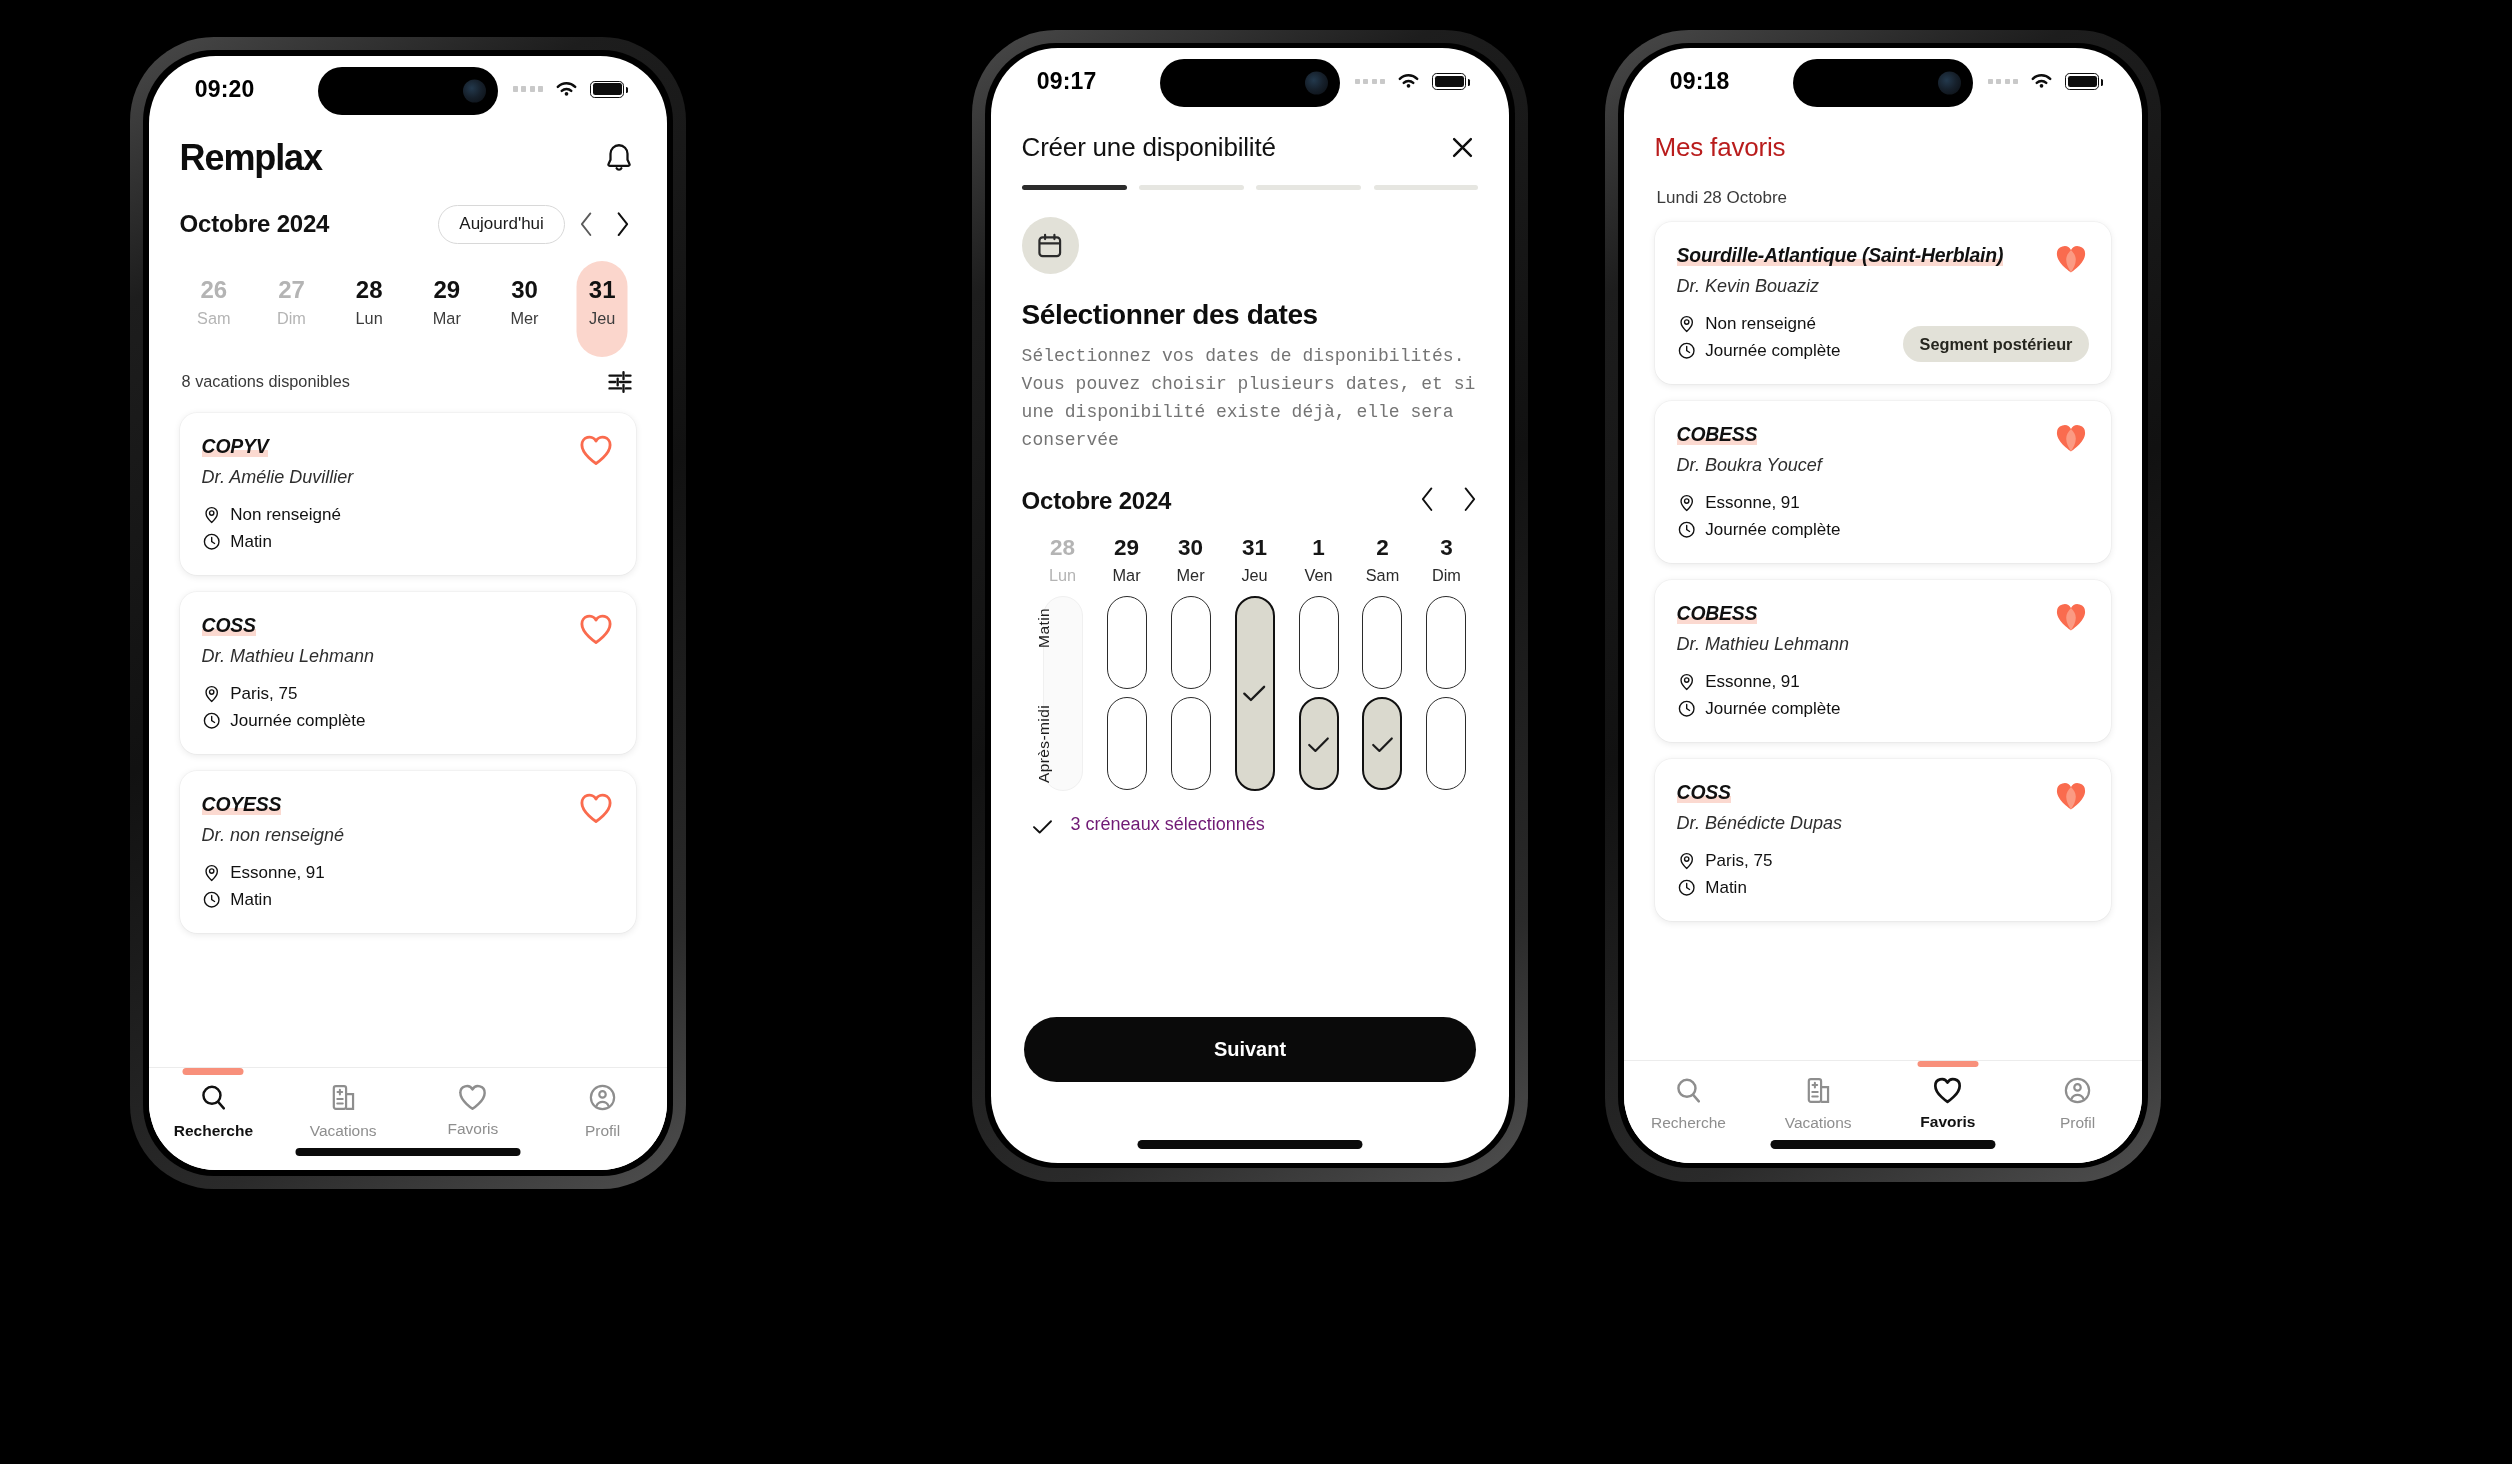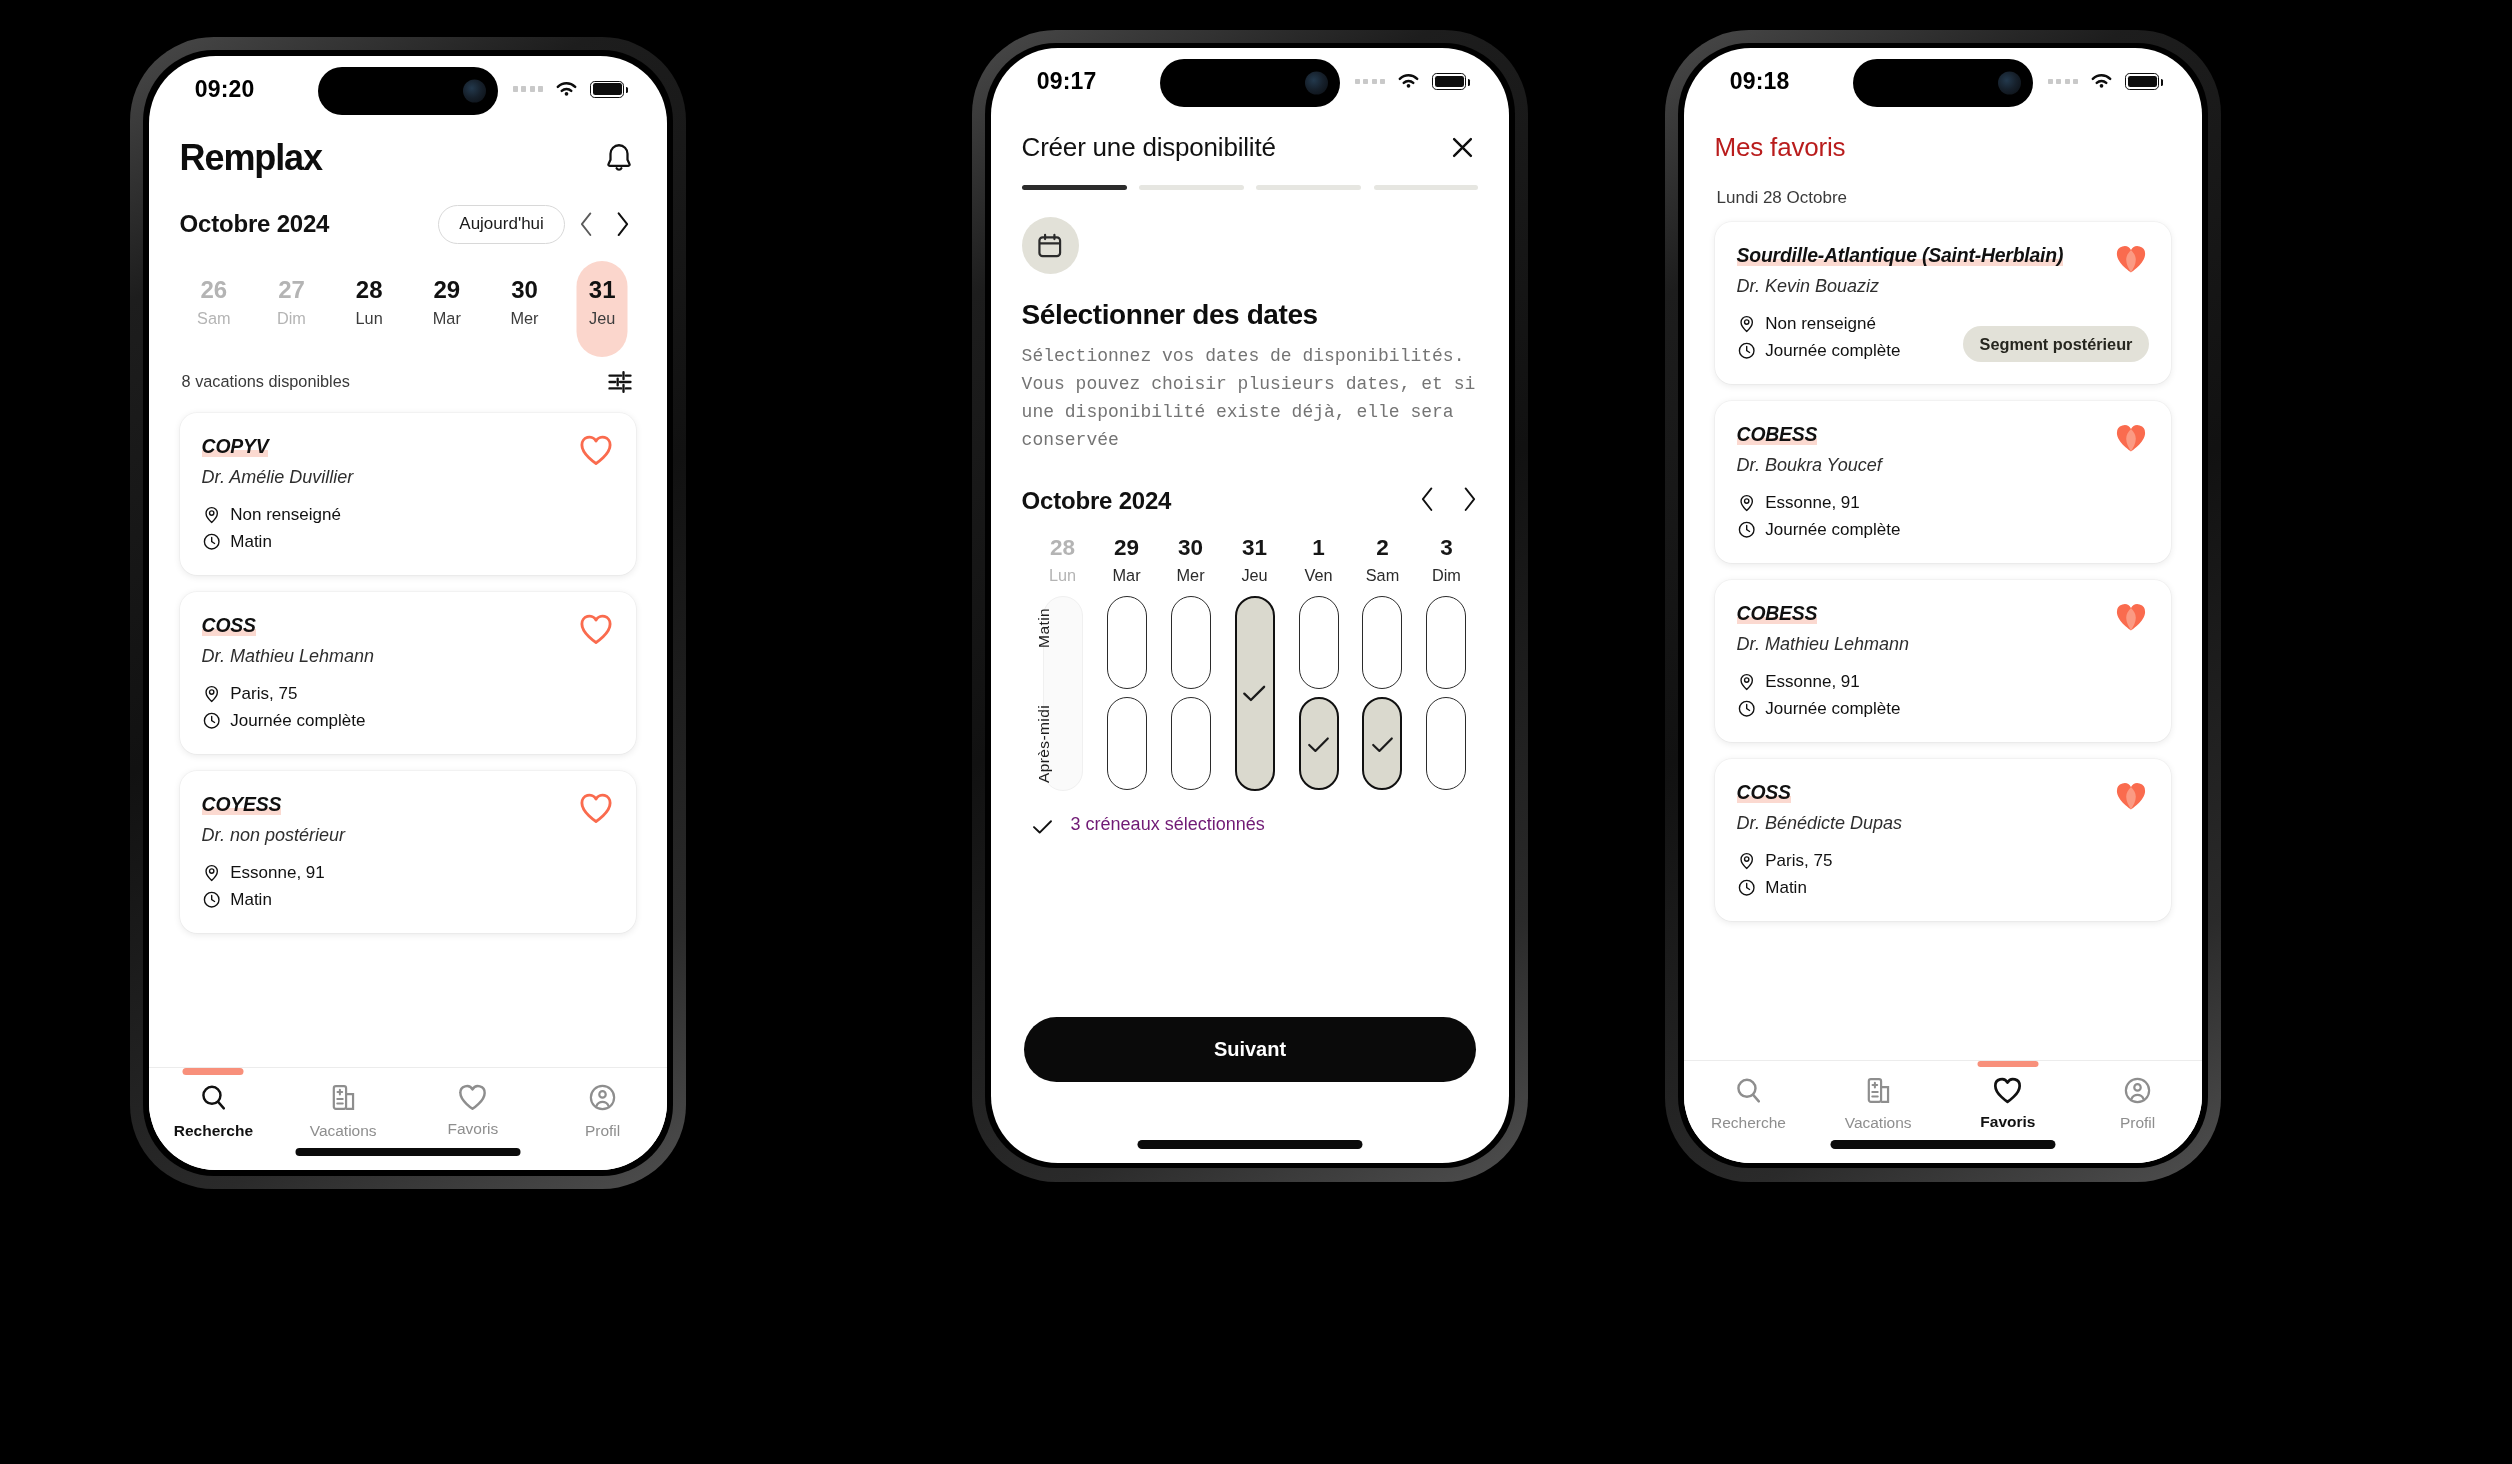--- a/index.html
+++ b/index.html
@@ -29,21 +29,21 @@
   }
   .screen {
     position: relative;
     width: 100%; height: 100%;
     border-radius: 67px;
     background: #fff;
     overflow: hidden;
   }
   #phone1 { left: 130px; top: 37px; }
   #phone2 { left: 972px; top: 29.5px; }
-  #phone3 { left: 1665px; top: 29.5px; }
+  #phone3 { left: 1605px; top: 29.5px; }
 
   
   .statusbar {
     position: relative; height: 67px;
     display: flex; align-items: center;
     padding: 0 43px;
   }
   .sb-time {
     font-size: 23px; font-weight: 600; color:#000;
     letter-spacing: 0.2px; padding-left: 3.1px;
@@ -348,21 +348,21 @@
                   </svg>
               <span>Journée complète</span>
             </div>
           </div>
         </div>
 
         <div class="card">
           <div class="card-top">
             <div class="card-title-wrap">
               <span class="card-title">COYESS</span>
-              <div class="card-sub">Dr. non postérieur</div>
+              <div class="card-sub">Dr. non renseigné</div>
             </div>
             <span class="heart-btn">
               <svg width="36" height="33" viewBox="0 0 24 22">
                     <path d="M12 20.3S2.6 14.3 2.6 8A5 5 0 0 1 12 5.4 5 5 0 0 1 21.4 8c0 6.3-9.4 12.3-9.4 12.3z" fill="none" stroke="#FA6B4E" stroke-width="1.9" stroke-linejoin="round"></path>
                   </svg>
             </span>
           </div>
           <div class="card-meta">
             <div class="meta-line">
               <svg width="19.4" height="19.4" viewBox="0 0 24 24">

